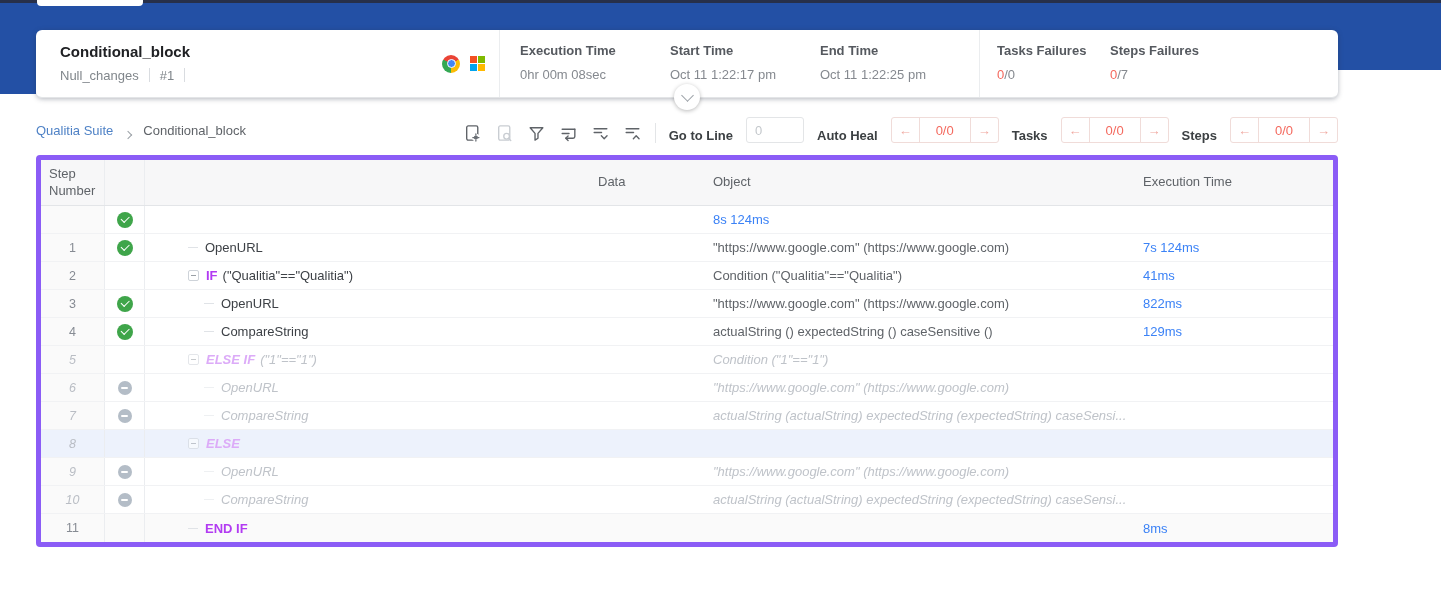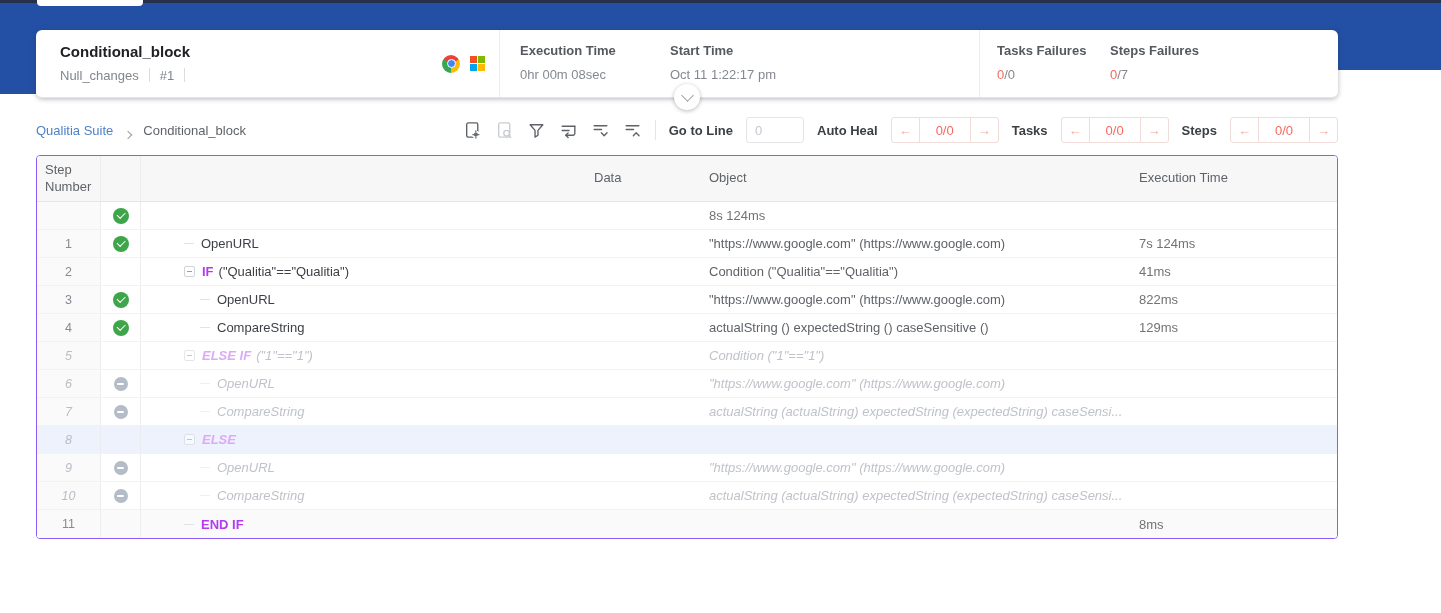--- a/index.html
+++ b/index.html
@@ -35,46 +35,46 @@
   .chevron-btn{position:absolute;left:calc(50% - 13px);bottom:-13px;width:26px;height:26px;border-radius:50%;background:#fff;
         box-shadow:0 1px 4px rgba(0,0,0,.28);display:flex;align-items:center;justify-content:center;z-index:3;border:none;cursor:pointer}
   .chev-down{width:9px;height:9px;border-right:1.6px solid #9aa0a6;border-bottom:1.6px solid #9aa0a6;transform:rotate(45deg);margin-top:-4px}
 
   
   .crumb-row{position:absolute;left:36px;top:112px;width:1302px;height:36px;display:flex;align-items:center;justify-content:space-between}
   .breadcrumb{display:flex;align-items:flex-end;gap:12px;font-size:13px}
   .bc-link{color:#4f82c6;cursor:pointer}
   .bc-chev{width:6px;height:6px;border-top:1.5px solid #9aa0a6;border-right:1.5px solid #9aa0a6;transform:rotate(45deg)}
   .bc-current{color:#5f6368}
-  .toolbar{display:flex;align-items:center;gap:13px}
+  .toolbar{display:flex;align-items:flex-end;gap:13px}
   .icon-btn{width:19px;height:19px;background:none;border:none;cursor:pointer;display:flex;align-items:center;justify-content:center;padding:0}
   .tdivider{width:1px;height:20px;background:#e3e5e7}
   .t-label{font-size:13px;font-weight:600;color:#3c4043;white-space:nowrap}
   .goto-input{width:58px;height:26px;border:1px solid #e3e5e7;border-radius:3px;padding:0 8px;font-size:13px;color:#5f6368;font-family:"Liberation Sans",sans-serif;outline:none}
   .goto-input::placeholder{color:#c4c8cc}
   .counter{display:flex;align-items:center}
   .cbtn{width:29px;height:26px;border:1px solid #f0dcd9;background:#fff;color:#f0a8a0;font-size:13px;display:flex;align-items:center;justify-content:center;cursor:pointer;padding:0}
   .cbtn.left{border-radius:3px 0 0 3px}
   .cbtn.right{border-radius:0 3px 3px 0;margin-left:-1px}
   .cval{width:52px;height:26px;border:1px solid #f0dcd9;margin-left:-1px;display:flex;align-items:center;justify-content:center;color:#f4695e;font-size:13px;background:#fff}
 
   
-  .table{position:absolute;left:36px;top:155px;width:1302px;border:1px solid #8b5cf6;border-radius:4px;overflow:hidden;background:#fff}
+  .table{position:absolute;left:36px;top:155px;width:1302px;border:5px solid #8b5cf6;border-radius:4px;overflow:hidden;background:#fff}
   .thead,.trow{display:grid;grid-template-columns:64px 40px 445px 115px 430px 1fr}
   .thead{height:46px;background:#f7f7f8;border-bottom:1px solid #e3e5e8;color:#5f6368;font-size:13px}
   .hc{display:flex;align-items:center;padding:0 8px;line-height:1.3}
   .h-step{border-right:1px solid #ebedf0}
   .h-status{border-right:1px solid #ebedf0}
   .trow{height:28px;border-bottom:1px solid #f1f2f4;font-size:13px;background:#fff}
   .trow:last-child{border-bottom:none}
   .cell{display:flex;align-items:center;overflow:hidden;white-space:nowrap}
   .c-step{background:#fafafa;border-right:1px solid #ebedf0;justify-content:center;color:#868b93;font-size:12.5px}
   .c-status{border-right:1px solid #ebedf0;justify-content:center}
   .c-data{color:#5f6368;padding:0 10px 0 8px}
-  .c-time{color:#737373;padding-left:8px}
+  .c-time{color:#3b82f6;padding-left:8px}
   .d0{padding-left:26px}.d1{padding-left:43px}.d2{padding-left:59px}
   .marker{flex:0 0 auto;margin-right:7px}
   .marker.box{width:11px;height:11px;border:1px solid #ced3d9;border-radius:2px;background:#fff;position:relative}
   .marker.box::after{content:"";position:absolute;left:2px;right:2px;top:4px;height:1px;background:#9aa0a6}
   .marker.dash{width:10px;height:1px;background:#e0e3e7}
   .kw{color:#b23bf2;font-weight:700;margin-right:5px}
   .kw:empty,.lbl:empty{display:none}
   .lbl{color:#3d4146}
   .status-icon{border-radius:50%;position:relative;display:block}
   .status-icon.passed{width:16px;height:16px;background:#3fa54a}
@@ -120,20 +120,24 @@
   </div>
   <div class="sec secB">
     <div class="metric">
       <div class="m-label">Execution Time</div>
       <div class="m-value">0hr 00m 08sec</div>
     </div>
     <div class="metric">
       <div class="m-label">Start Time</div>
       <div class="m-value">Oct 11 1:22:17 pm</div>
     </div>
+    <div class="metric">
+      <div class="m-label">End Time</div>
+      <div class="m-value">Oct 11 1:22:25 pm</div>
+    </div>
   </div>
   <div class="sec secC">
     <div class="fail">
       <div class="m-label">Tasks Failures</div>
       <div class="m-value"><span class="f-red">0</span><span>/0</span></div>
     </div>
     <div class="fail">
       <div class="m-label">Steps Failures</div>
       <div class="m-value"><span class="f-red">0</span><span>/7</span></div>
     </div>

